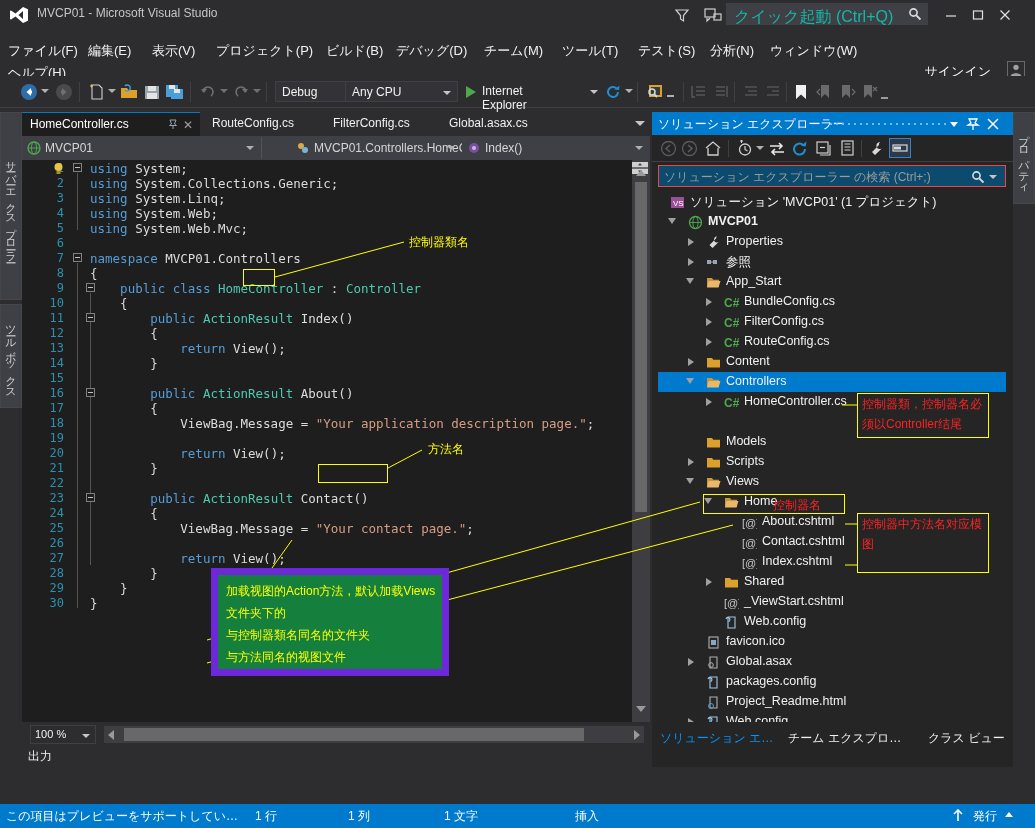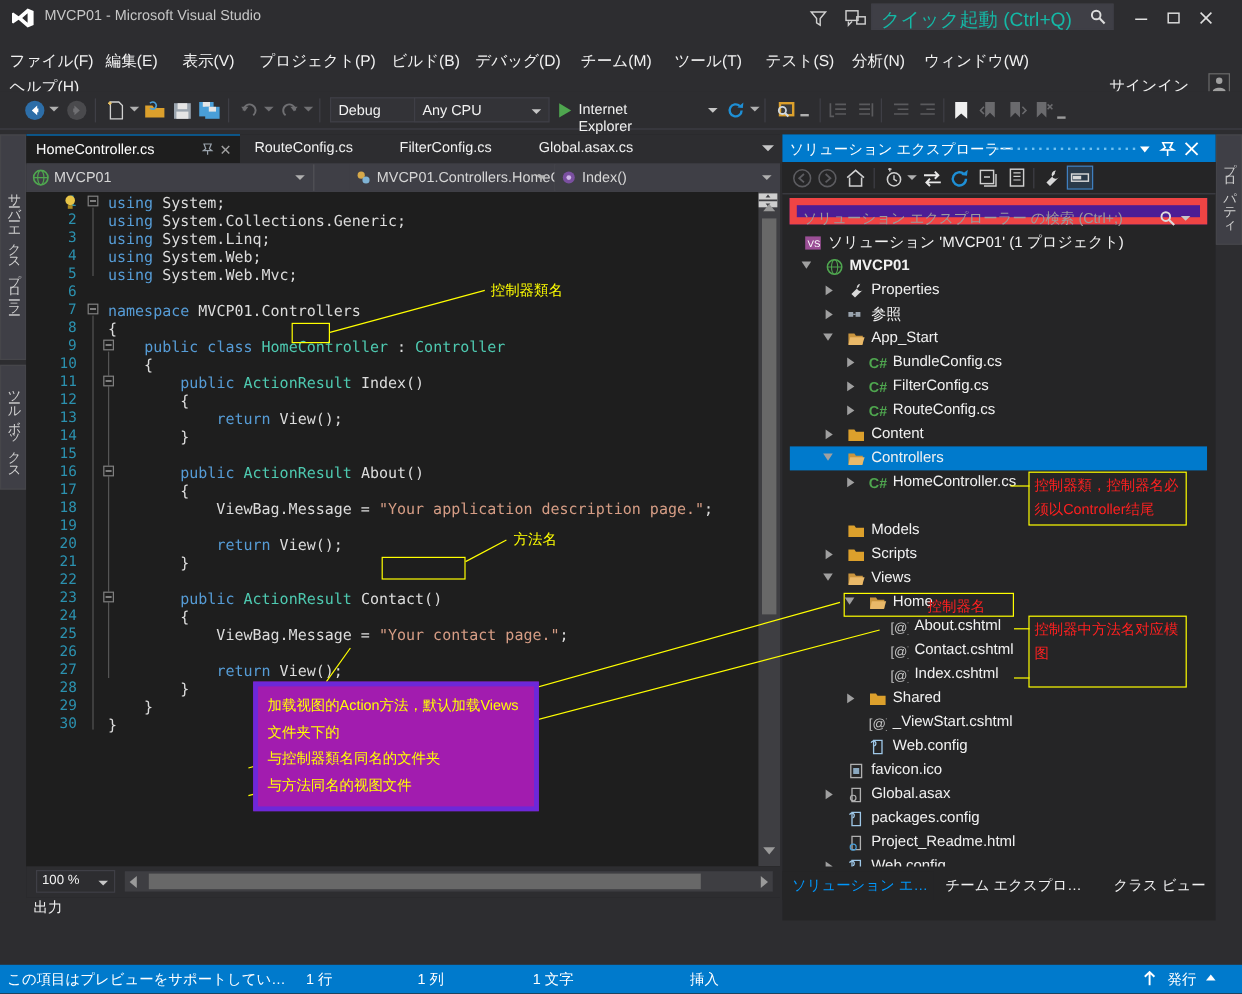--- a/index.html
+++ b/index.html
@@ -264,21 +264,21 @@
   }
   .sx-btn { position: absolute; top: 4px; width: 16px; height: 16px; }
   .sexp-toolbar {
     position: absolute; left: 0; top: 23px; width: 361px; height: 27px;
     background: #252526; border-bottom: 1px solid #3f3f46;
   }
   .se-ico { position: absolute; top: 5px; }
   .se-sep { position: absolute; top: 5px; width: 1px; height: 17px; background: #3f3f46; }
   .sexp-search {
     position: absolute; left: 6px; top: 53px; width: 348px; height: 22px;
-    background: #4c1d95; border: 6px solid #ef4444;
+    background: #0c4a6e; border: 1px solid #ef4444;
   }
   .sexp-search .ph {
     position: absolute; left: 5px; top: 3px; font-size: 12px; color: #9b9b9b;
   }
   .tree {
     position: absolute; left: 6px; top: 80px; width: 348px; height: 530px;
     overflow: hidden;
   }
   .trow {
     position: absolute; left: 0; width: 348px; height: 20px; font-size: 12.5px;
@@ -326,21 +326,21 @@
   .anno-box {
     position: absolute; border: 1px solid #ffff00; background: transparent;
   }
   .anno-yellow-text {
     position: absolute; color: #ffff00; font-size: 12px; white-space: nowrap;
   }
   .anno-red-text {
     position: absolute; color: #ff2020; font-size: 12px; white-space: nowrap;
   }
   .anno-box-filled {
-    position: absolute; border: 4px solid #6d28d9; background: #a21caf;
+    position: absolute; border: 7px solid #6d28d9; background: #15803d;
   }
 </style>
 </head>
 <body>
 
 <div id="app">
 
   <div class="titlebar">
     <svg class="vs-logo" viewBox="0 0 20 18">
       <path d="M14,1 L19,3.2 L19,14.8 L14,17 L6.5,10.5 L2,13.6 L1,13 L1,5 L2,4.4 L6.5,7.5 Z M14,5 L9.5,9 L14,13 Z" fill="#ffffff"></path>

